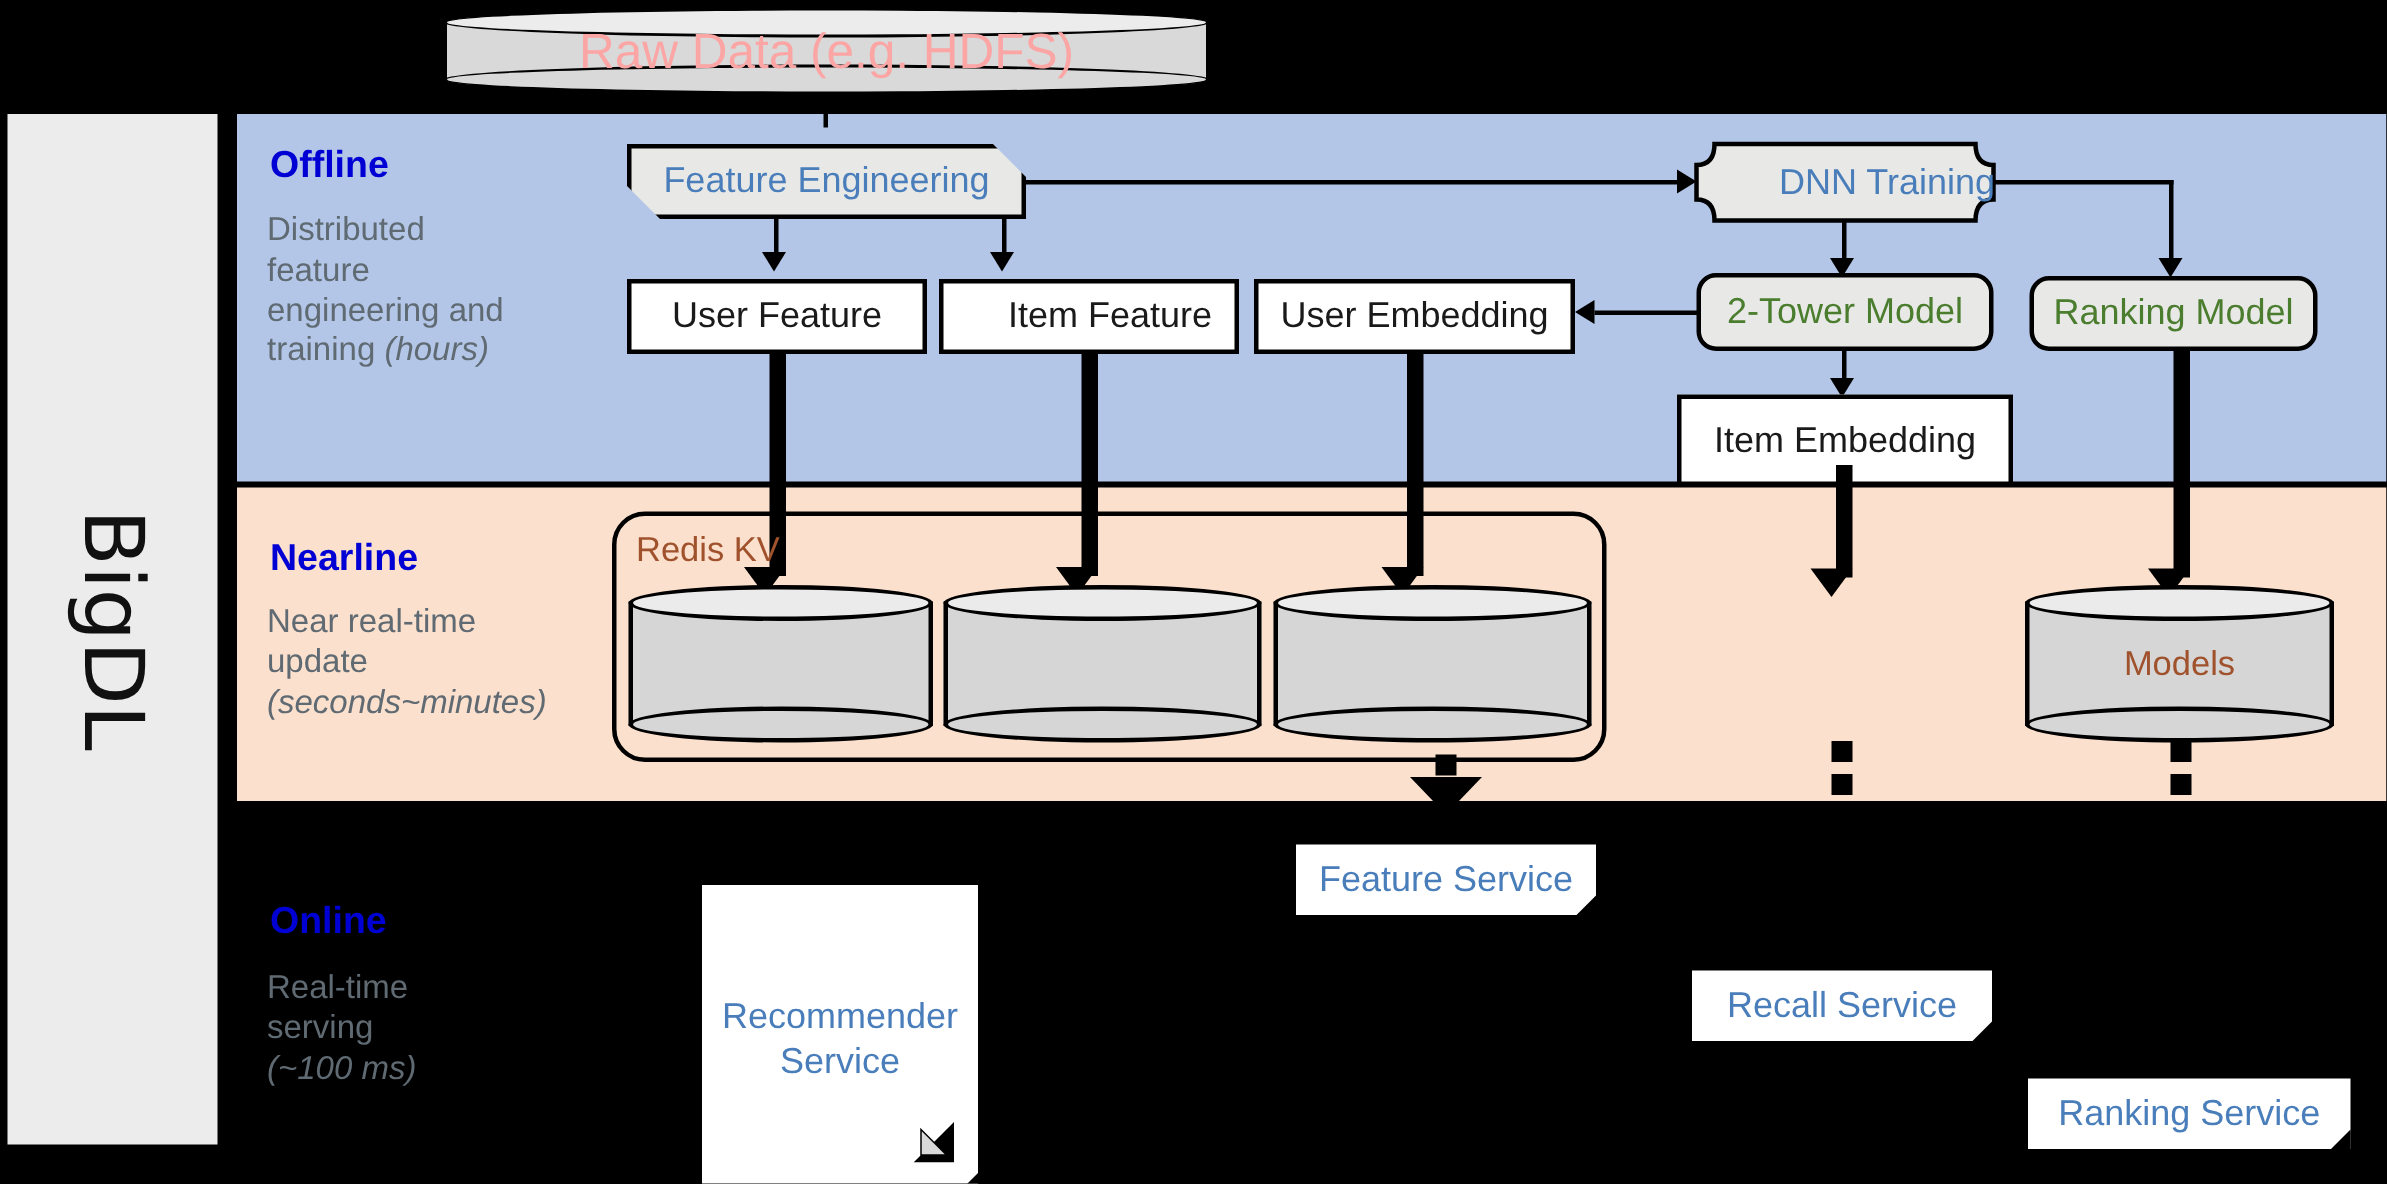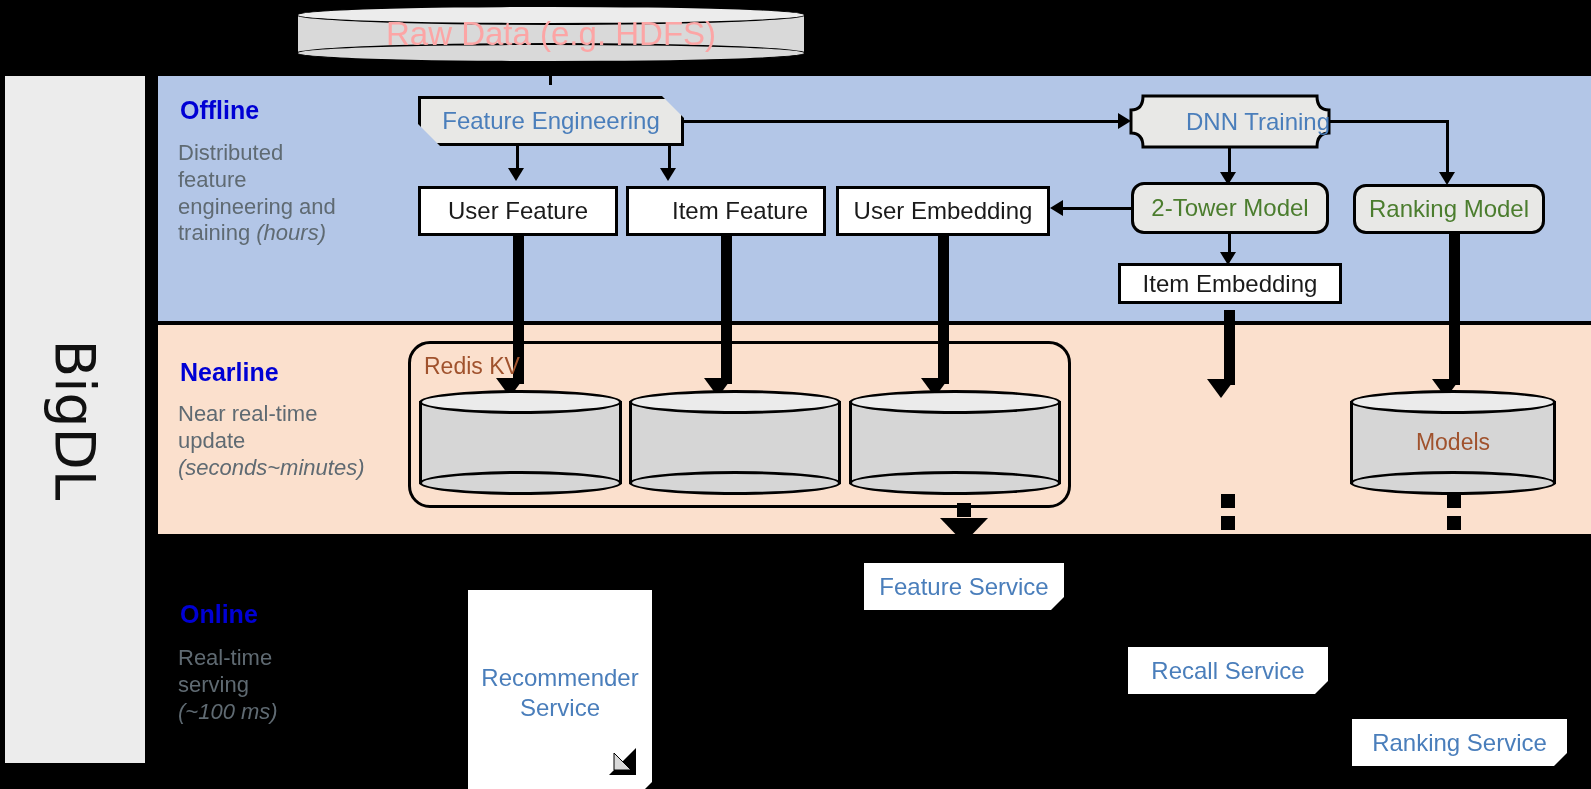--- a/index.html
+++ b/index.html
@@ -172,21 +172,21 @@
   <div class="ln thin-h" style="left:1063px;top:207px;width:70px;"></div>
   <div class="ahead-l" style="left:1050px;top:200px;"></div>
 
   <div class="node litebox rounded" style="left:1353px;top:184px;width:192px;height:50px;">
     <span class="green-txt">Ranking Model</span>
   </div>
 
   <div class="ln thin-v" style="left:1228px;top:234px;height:26px;"></div>
   <div class="ahead-d" style="left:1220px;top:252px;"></div>
 
-  <div class="node greybox" style="left:1118px;top:263px;width:224px;height:41px;">
+  <div class="node greybox" style="left:1118px;top:263px;width:224px;height:61px;">
     <span>Item Embedding</span>
   </div>
 
   <div class="ln thick-v" style="left:513px;top:236px;height:148px;"></div>
   <div class="ahead-d-big" style="left:496px;top:378px;"></div>
 
   <div class="ln thick-v" style="left:721px;top:236px;height:148px;"></div>
   <div class="ahead-d-big" style="left:704px;top:378px;"></div>
 
   <div class="ln thick-v" style="left:938px;top:236px;height:148px;"></div>

